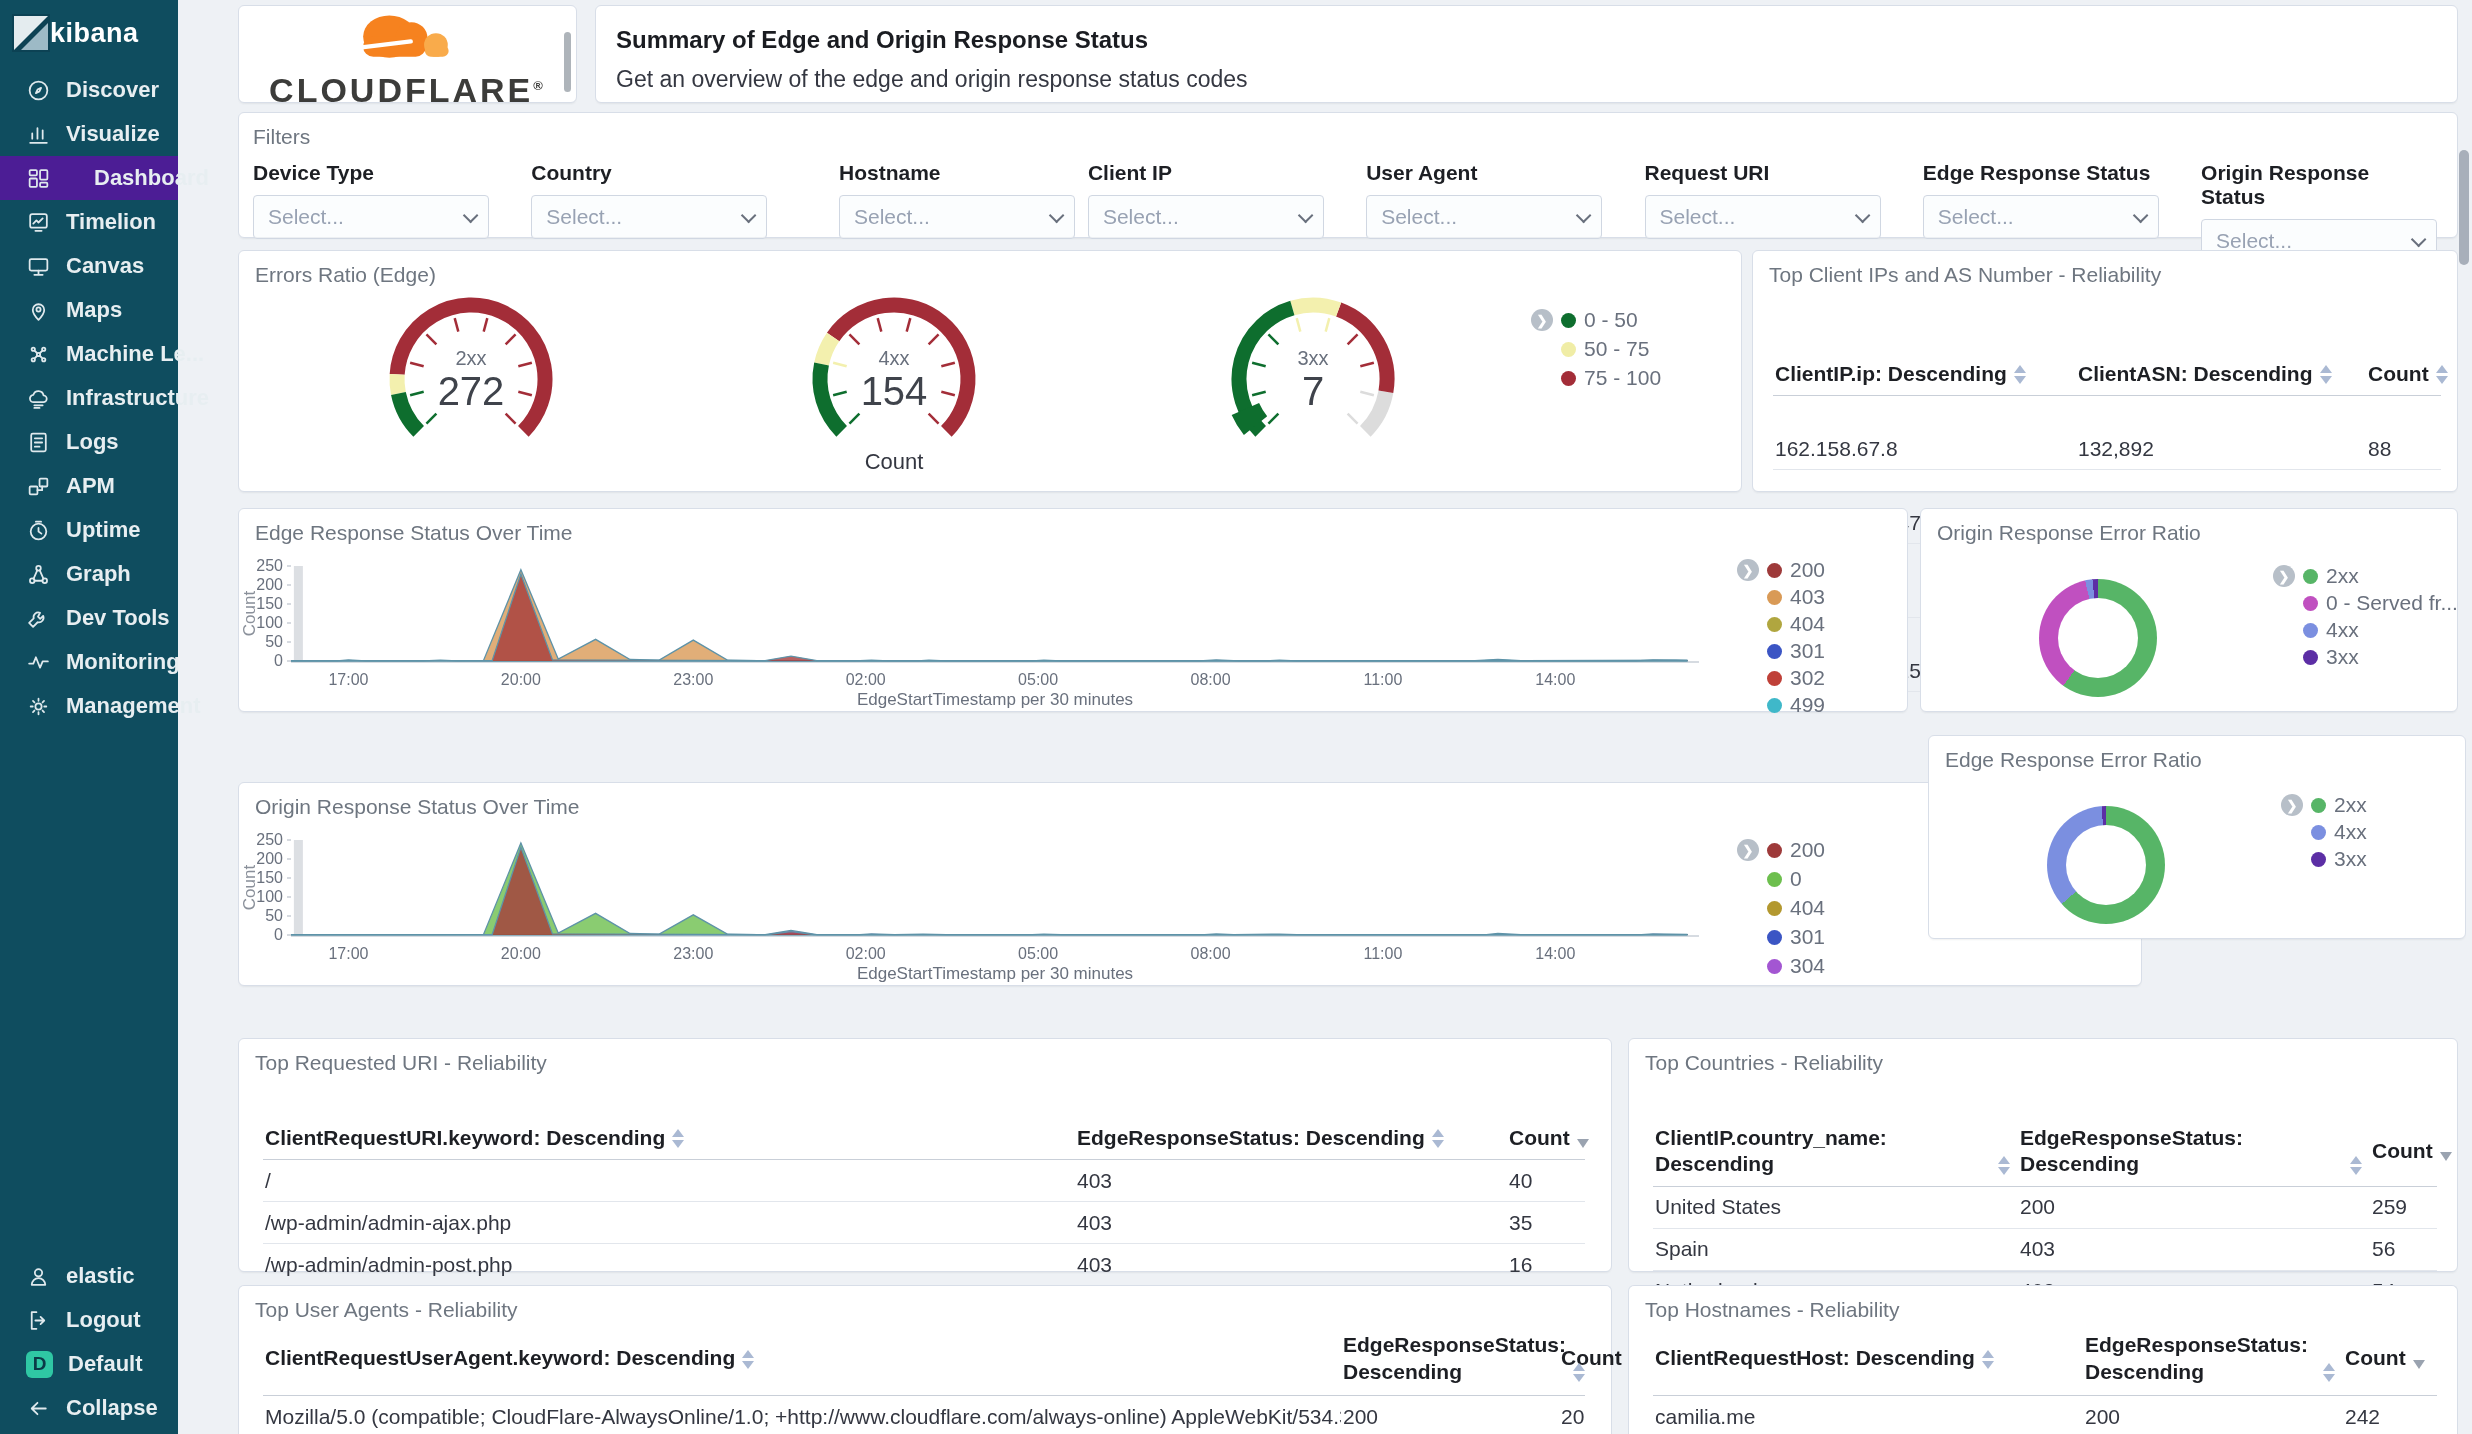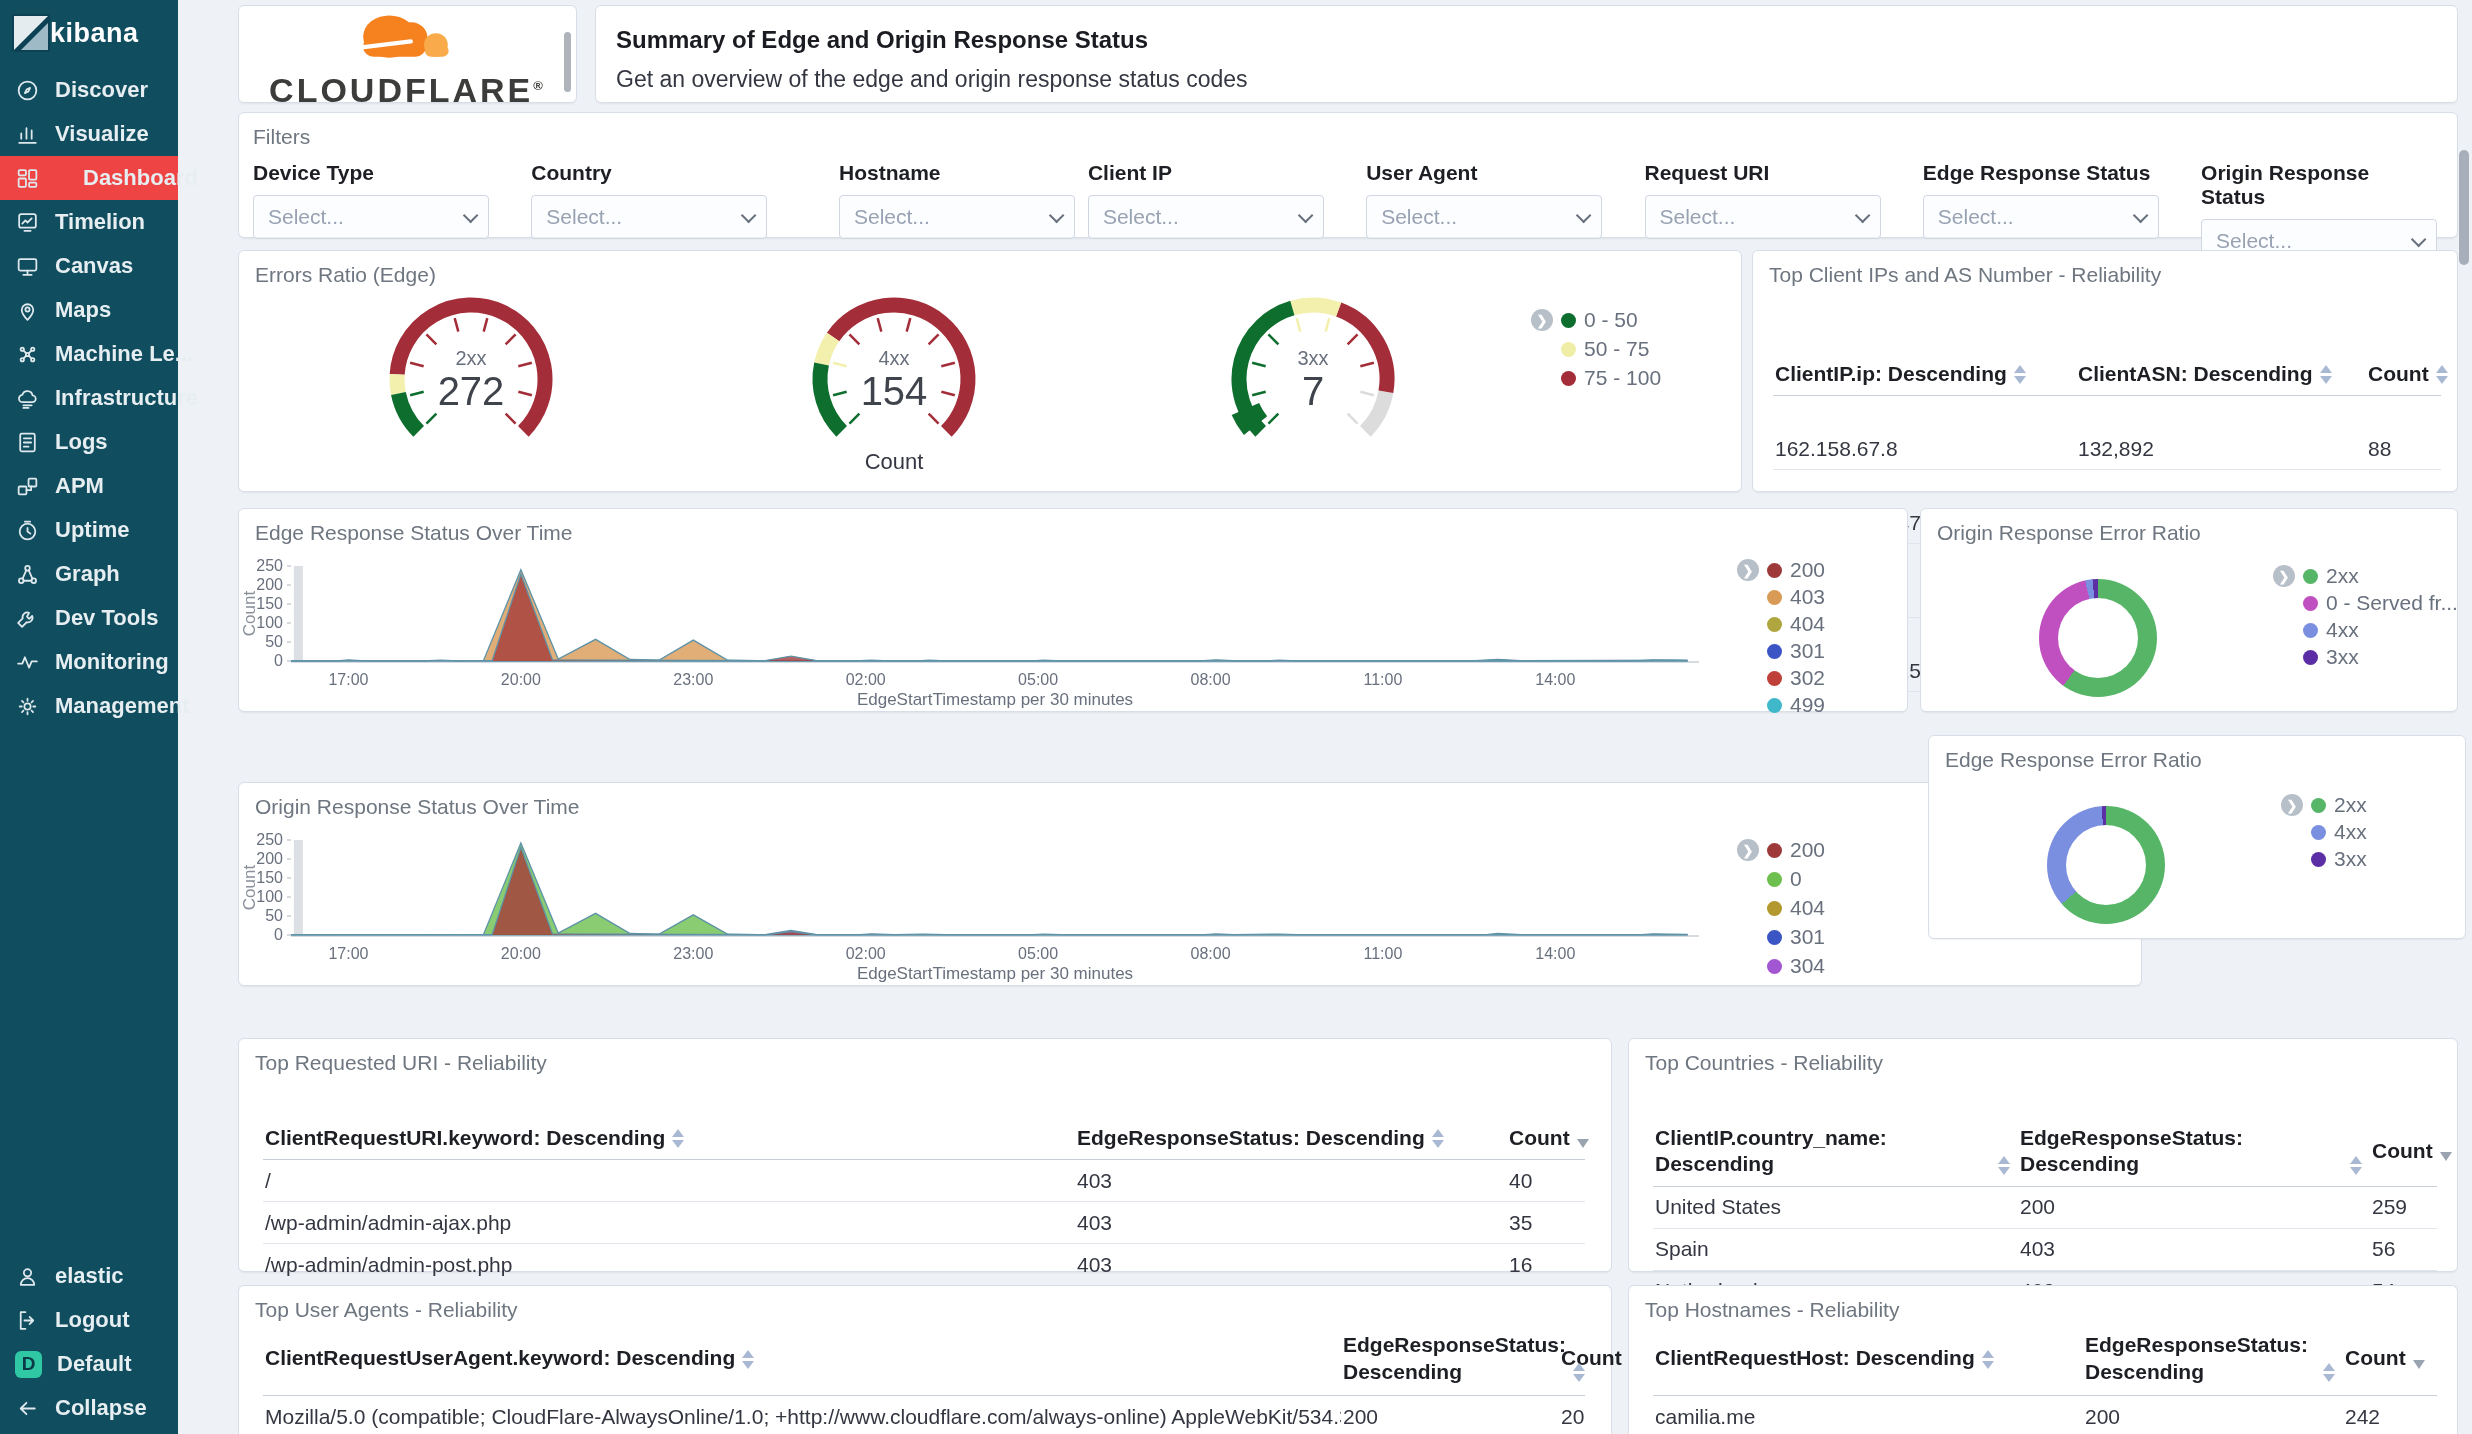--- a/index.html
+++ b/index.html
@@ -5,22 +5,22 @@
   * { margin:0; padding:0; box-sizing:border-box; }
   html,body { width:2472px; height:1434px; overflow:hidden; }
   body { font-family:"Liberation Sans", sans-serif; background:#eef1f5; color:#343741; }
   .page { position:relative; width:2472px; height:1434px; }
 
   
   .sidebar { position:absolute; left:0; top:0; width:178px; height:1434px; background:#0f4d5f; z-index:5; }
   .side-logo { display:flex; align-items:center; padding:14px 14px 16px 12px; }
   .side-logo .mark { width:38px; height:38px; position:relative; flex:0 0 auto; }
   .side-logo .word { color:#fff; font-size:27px; font-weight:700; letter-spacing:.5px; }
-  .nav-item { display:flex; align-items:center; gap:15px; height:44px; padding-left:15px; color:#e7eef1; cursor:pointer; }
-  .nav-item.active { background:#ef4444;gap:43px; }
+  .nav-item { display:flex; align-items:center; gap:15px; height:44px; padding-left:26px; color:#e7eef1; cursor:pointer; }
+  .nav-item.active { background:#4c1d95;gap:43px; }
   .nav-item .icon { width:25px; height:25px; color:#dfe9ed; flex:0 0 auto; }
   .nav-item .icon svg { width:25px; height:25px; }
   .nav-item .lbl { font-size:22px; font-weight:600; white-space:nowrap; }
   .side-footer { position:absolute; left:0; bottom:4px; width:100%; }
   .badge-d { width:27px; height:27px; border-radius:6px; background:#2fc7a4; color:#0b3947; font-weight:700; font-size:19px; display:flex; align-items:center; justify-content:center; }
 
   
   .panel { position:absolute; background:#fff; border:1px solid #d8dee8; border-radius:6px; box-shadow:0 2px 2px -1px rgba(40,50,60,.07); }
   .panel-title { position:absolute; left:16px; top:12px; font-size:21px; color:#6e7680; white-space:nowrap; }
 

